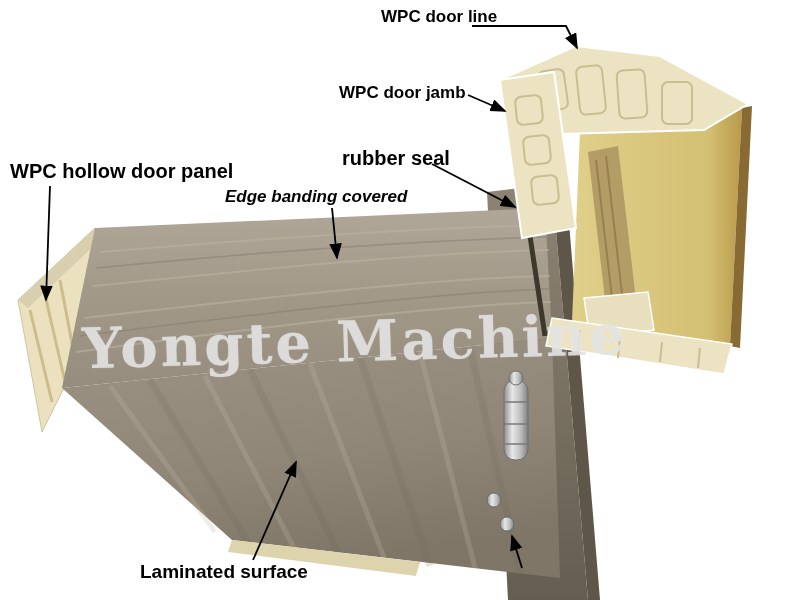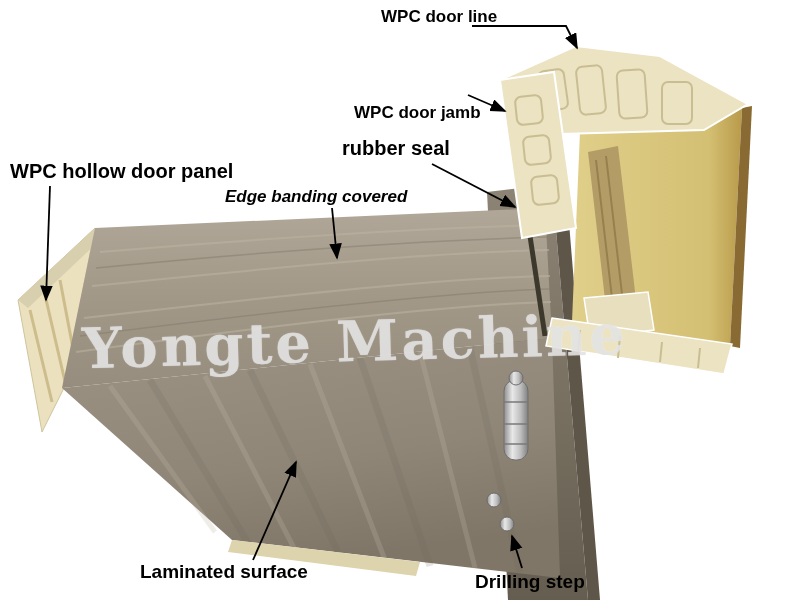--- a/index.html
+++ b/index.html
@@ -148,25 +148,24 @@
       <path d="M332,208 L337,258" marker-end="url(#arrowHead)"></path>
       <path d="M253,560 L296,462" marker-end="url(#arrowHead)"></path>
       <path d="M522,568 L512,536" marker-end="url(#arrowHead)"></path>
     </g>
   </svg>
 
   <div class="watermark">Yongte Machine</div>
 
   <div class="label" style="left:345px;top:8px;margin-left:36px;">WPC door line</div>
 
-  <div class="label" style="left:354px;top:84px;margin-top:20px;">WPC door jamb</div>
+  <div class="label" style="left:339px;top:84px;">WPC door jamb</div>
 
-  <div class="label big" style="left:342px;top:137px;">rubber seal</div>
+  <div class="label big" style="left:342px;top:147px;">rubber seal</div>
 
   <div class="label" style="left:10px;top:160px;font-size:20px;">WPC hollow door panel</div>
 
   <div class="label" style="left:225px;top:188px;font-style:italic;">Edge banding covered</div>
 
   <div class="label med" style="left:140px;top:562px;">Laminated surface</div>
 
-  <div class="label med" style="left:475px;top:572px;">Drilling step</div>
 
 </div>
 
 </body></html>

